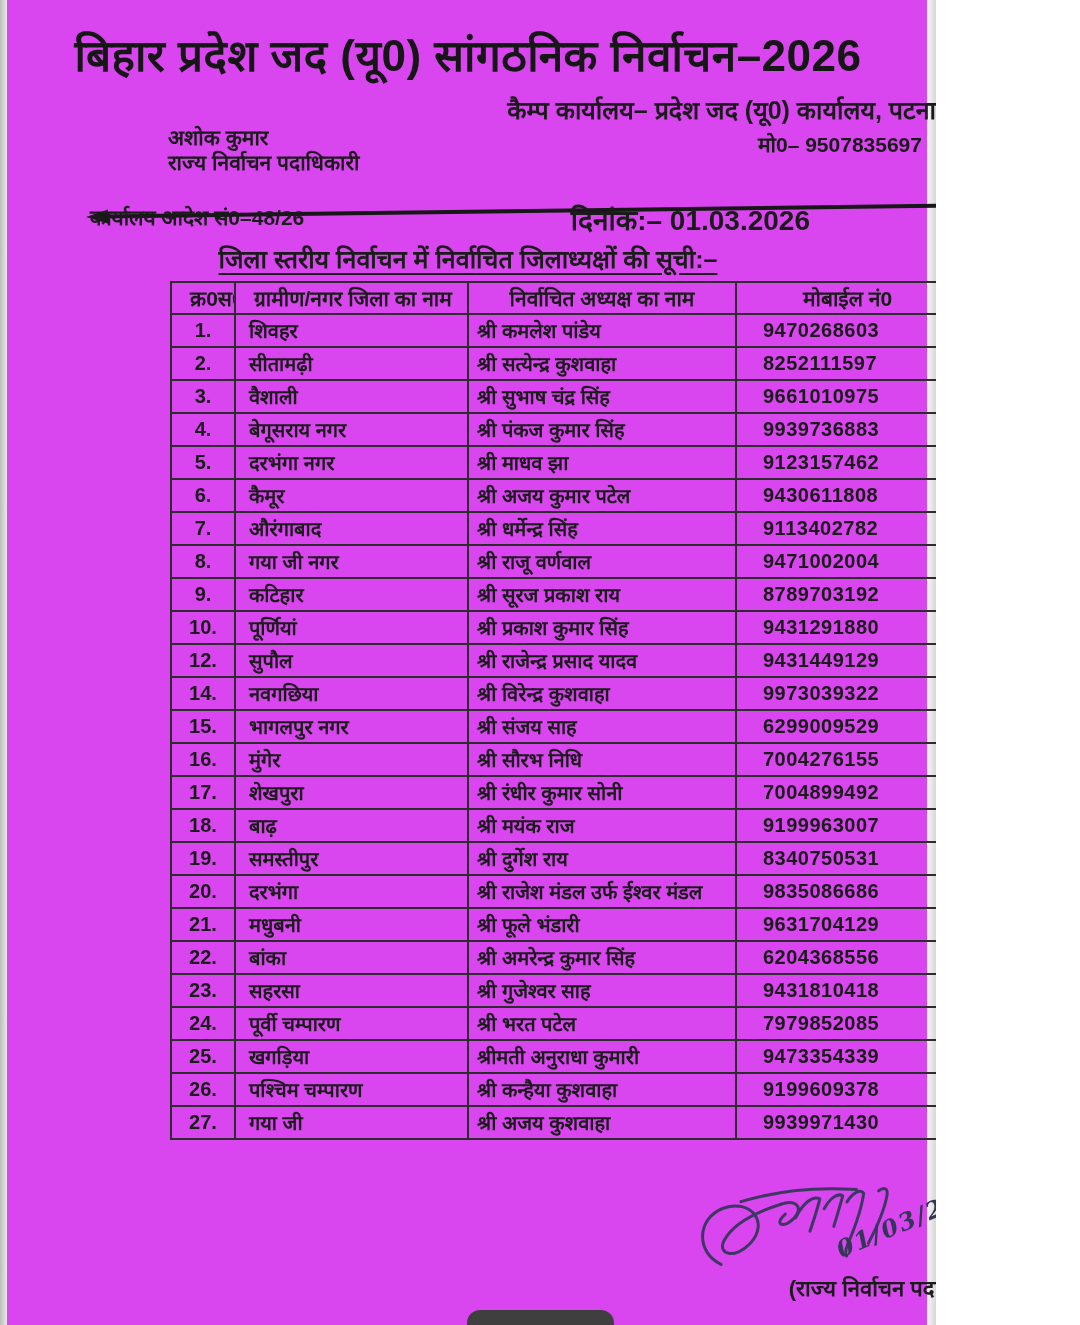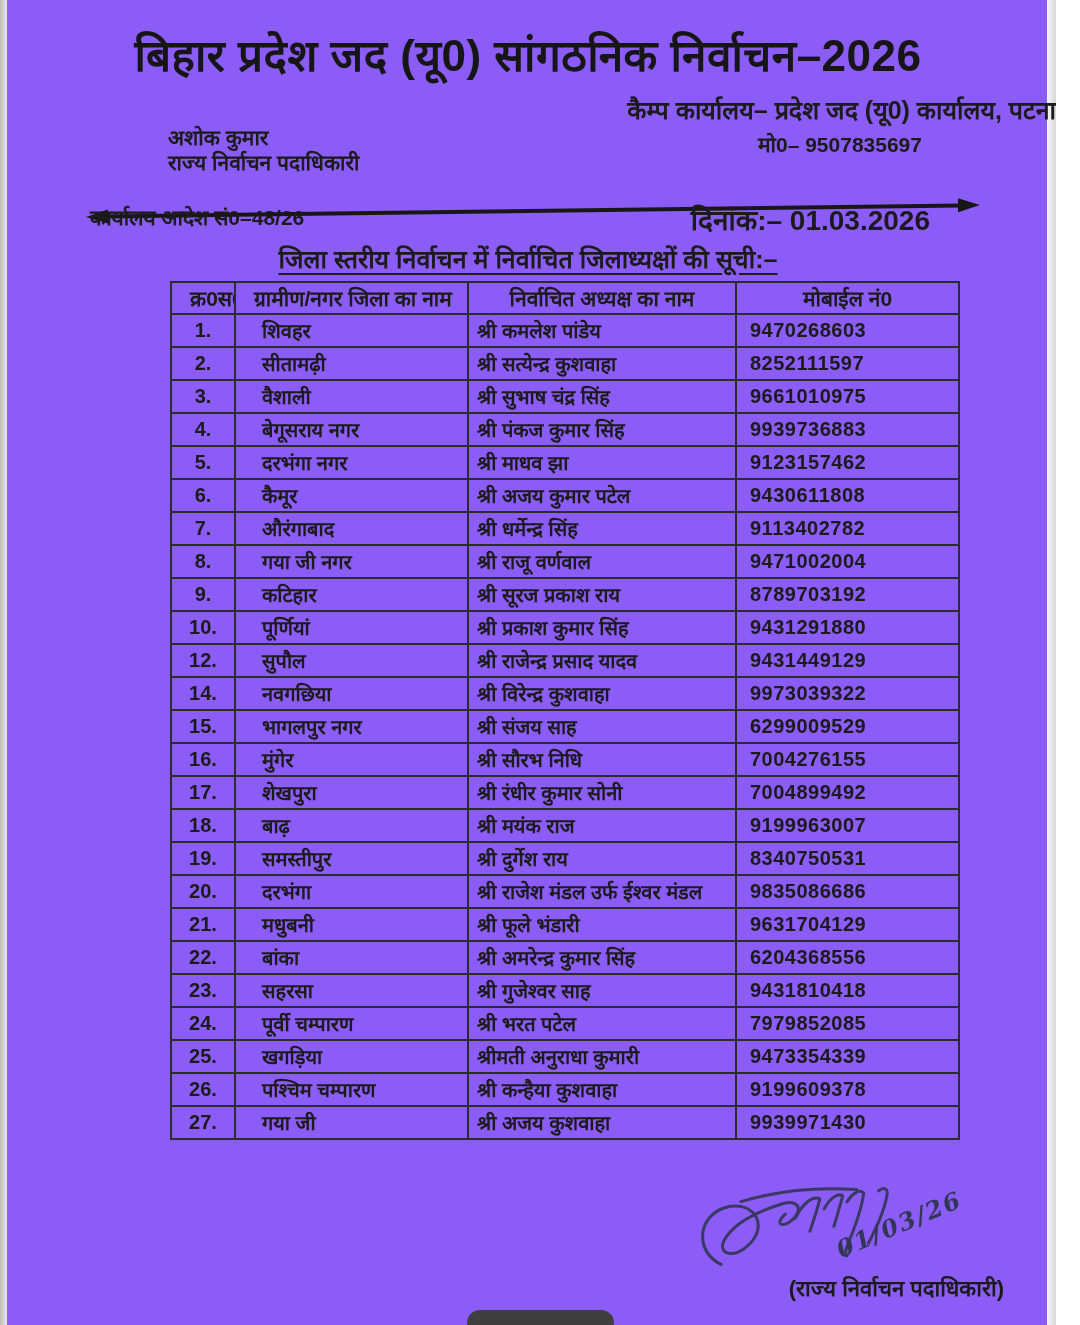--- a/index.html
+++ b/index.html
@@ -4,22 +4,22 @@
 <style>
   * { margin:0; padding:0; box-sizing:border-box; }
   html,body { background:#ffffff; }
   body {
     font-family: "Liberation Sans", "DejaVu Sans", sans-serif;
     color:#1b1b1b;
     width:1080px;
   }
   .page {
     position:relative;
-    width:1056px; height:1325px;
-    background:#8b5cf6;
+    width:936px; height:1325px;
+    background:#d946ef;
     overflow:hidden;
   }
   .edge-left {
     position:absolute; left:0; top:0; bottom:0; width:7px;
     background:linear-gradient(to right,#bcbcbc,#e9e9e9);
   }
   .edge-right {
     position:absolute; right:0; top:0; bottom:0; width:9px;
     background:linear-gradient(to left,#d7d7d7,#f6f6f6);
   }
@@ -69,23 +69,23 @@
   table.roster th, table.roster td {
     border:2px solid #2c2c2c;
     font-weight:700;
     overflow:hidden; white-space:nowrap;
   }
   table.roster th {
     height:30px; font-size:21px; text-align:center; padding:1px 18px;
   }
   table.roster td { height:33px; font-size:20px; }
   td.serial-cell  { width:64px;  text-align:center; font-size:23px; font-family:"Liberation Sans",sans-serif; }
-  td.district-cell{ width:233px; padding-left:26px;margin-left:27px; }
+  td.district-cell{ width:233px; padding-left:13px;margin-left:27px; }
   td.president-cell{width:268px; padding-left:8px; }
-  td.mobile-cell  { width:223px; padding-left:13px; font-size:21px; letter-spacing:0.5px;margin-top:20px; }
+  td.mobile-cell  { width:223px; padding-left:26px; font-size:21px; letter-spacing:0.5px;margin-top:20px; }
   col.c1{width:64px;} col.c2{width:233px;} col.c3{width:268px;} col.c4{width:223px;}
   .sign-block { position:absolute; left:690px; top:1186px; width:320px; height:120px; }
   .sign-svg { position:absolute; left:0; top:0; width:310px; height:92px; transform:rotate(-2deg); }
   .signatory {
     position:absolute; left:-6px; top:86px; width:320px;
     font-size:22px; font-weight:700; text-align:right;
     white-space:nowrap;
   }
   .bottom-pill {
     position:absolute; left:467px; top:1310px;

